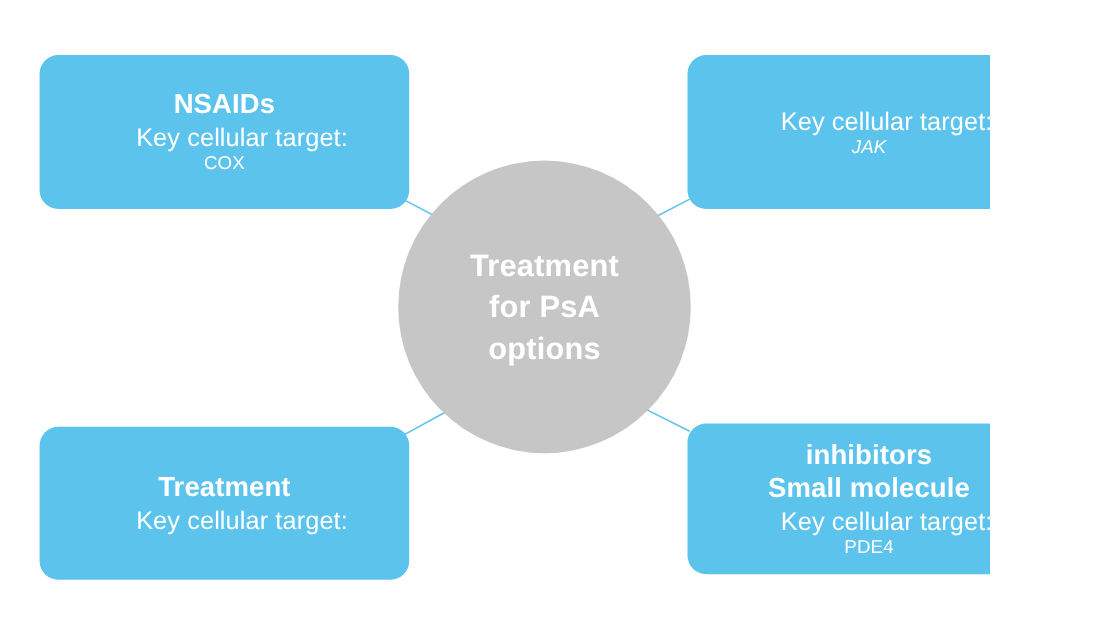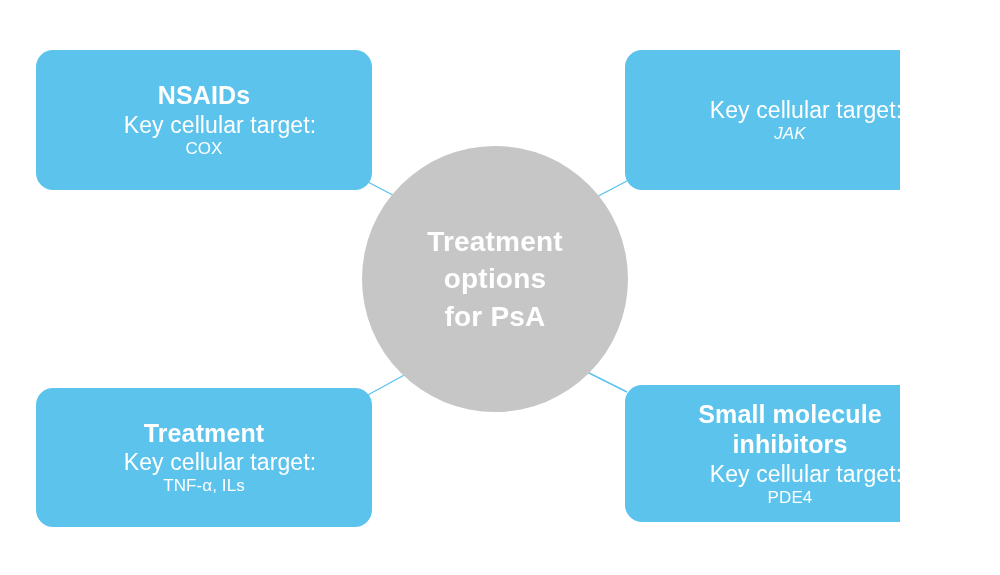--- a/index.html
+++ b/index.html
@@ -110,31 +110,30 @@
   </div>
 
   <div class="node-box" id="box-dmards">
     <div class="node-sub">Key cellular target:</div>
     <div class="node-target italic">JAK</div>
   </div>
 
   <div class="node-box" id="box-biologics">
     <div class="node-title">Treatment</div>
     <div class="node-sub">Key cellular target:</div>
-    <div class="node-target">TNF-α, ILs</div>
   </div>
 
   <div class="node-box" id="box-smi">
+    <div class="node-title">inhibitors</div>
     <div class="node-title">Small molecule</div>
-    <div class="node-title">inhibitors</div>
     <div class="node-sub">Key cellular target:</div>
     <div class="node-target">PDE4</div>
   </div>
 
   <div id="center-circle">
     <div id="center-label">
       <div>Treatment</div>
+      <div>for PsA</div>
       <div>options</div>
-      <div>for PsA</div>
     </div>
   </div>
 
 </div>
 
 </body></html>

